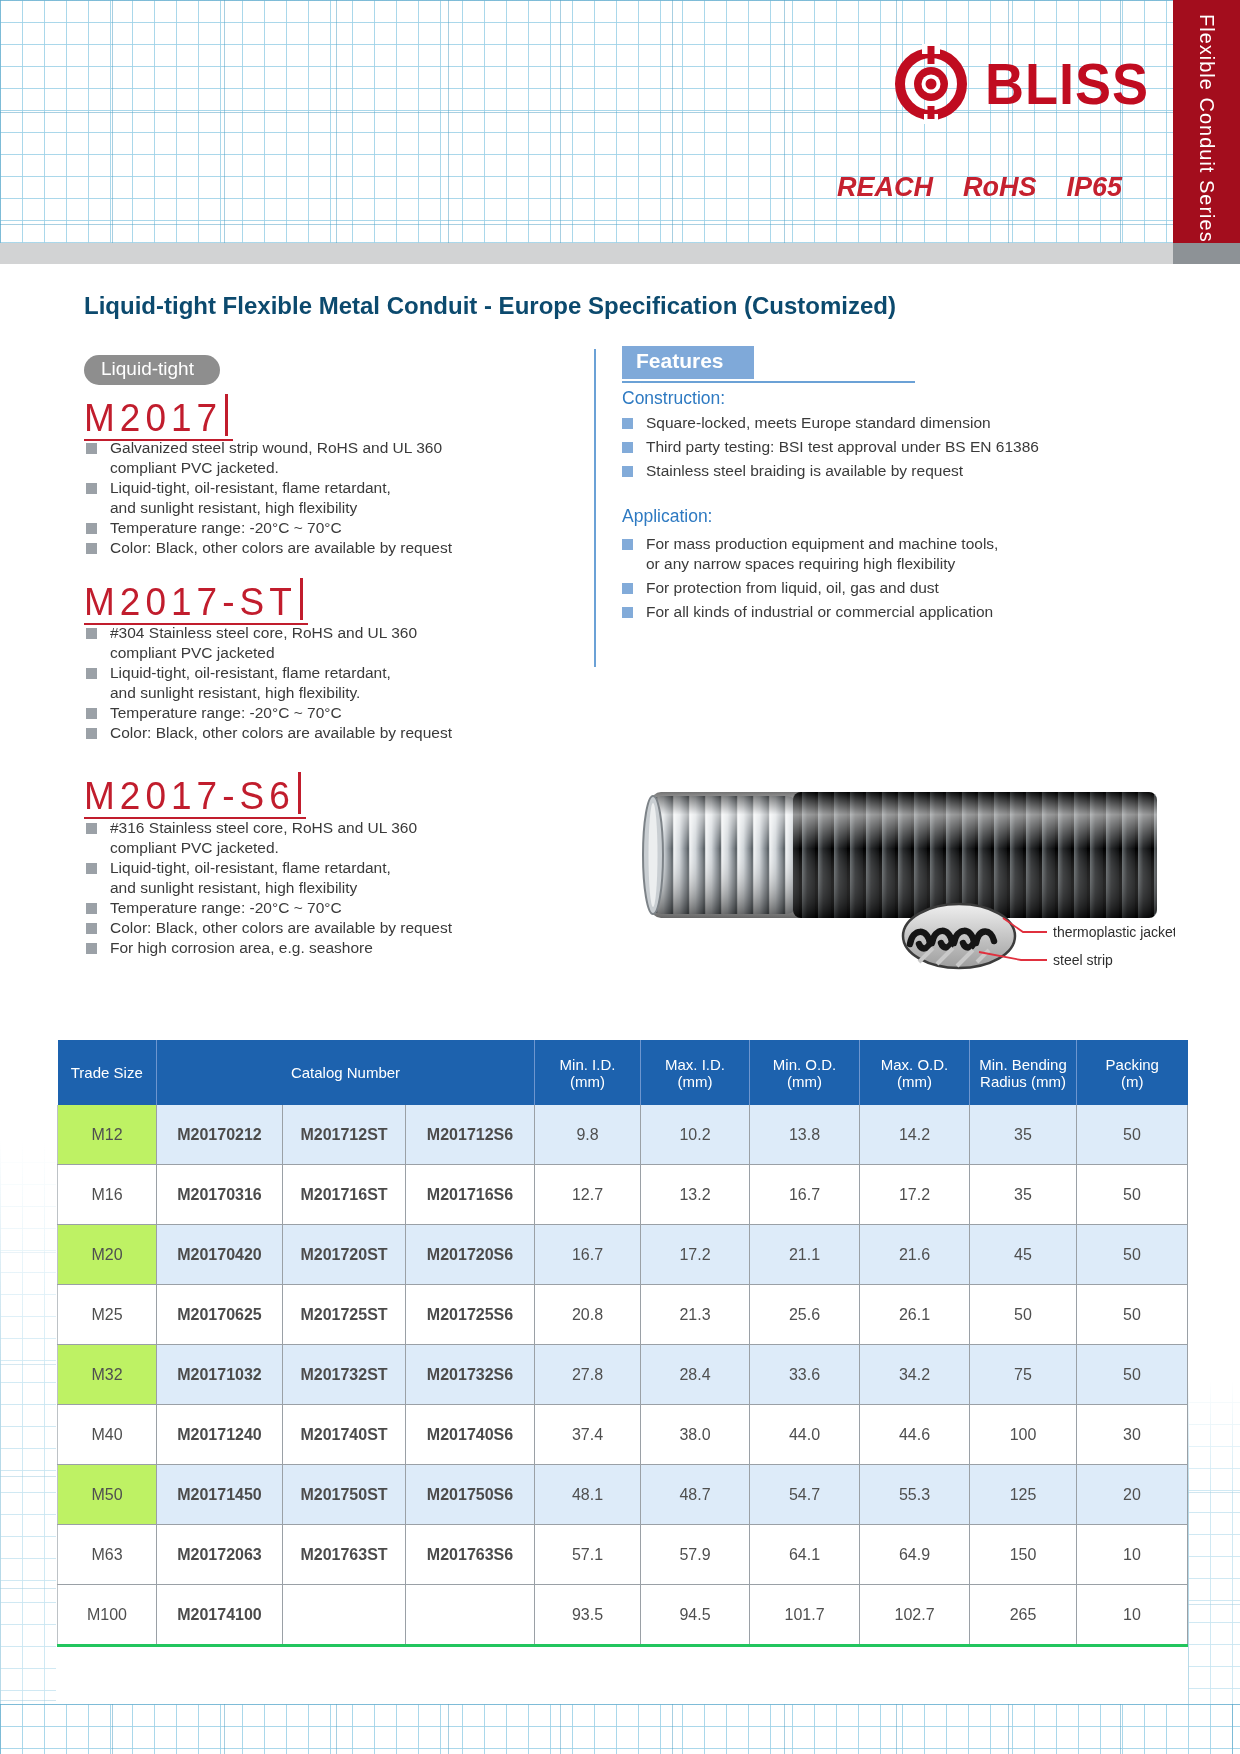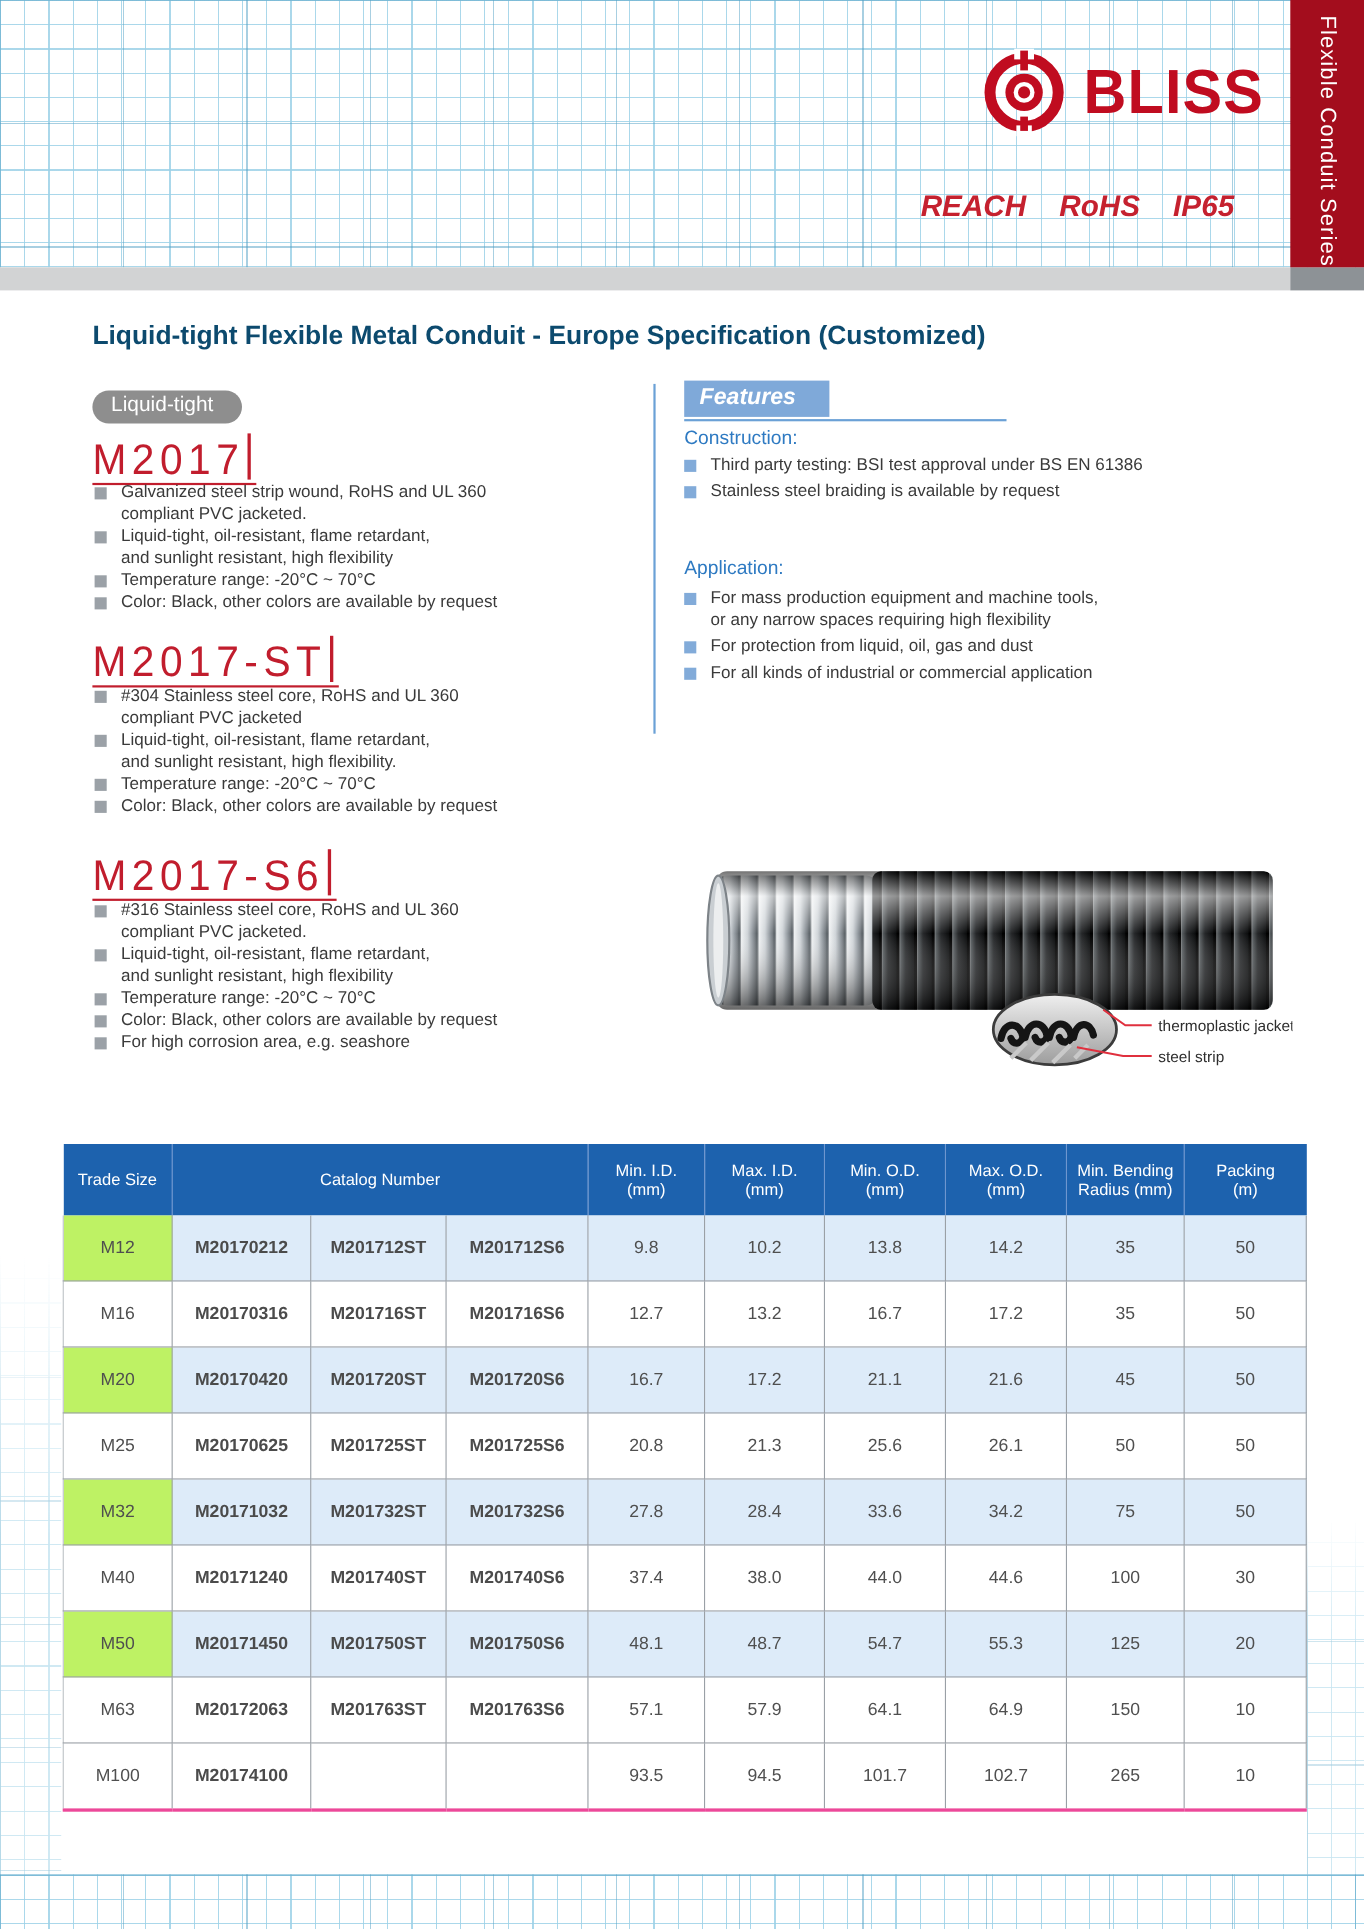--- a/index.html
+++ b/index.html
@@ -50,40 +50,40 @@
   ul.blist .sq{flex:none;width:11px;height:11px;margin-top:5px;background:#9ba1a7;}
   .bl1{left:86px;top:438px}.bl2{left:86px;top:623px}.bl3{left:86px;top:818px}
   ul.rlist li{margin-bottom:4px;}
   ul.rlist .sq{background:#82abd9;}
   .clist{left:622px;top:413px;width:460px}
   .alist{left:622px;top:534px;width:470px}
 
   
   .vline{position:absolute;left:594px;top:349px;width:2px;height:318px;background:#6ba1d6;}
   .feat-box{position:absolute;left:622px;top:346px;background:#7fa9d9;color:#fff;
-            font-style:italic;font-weight:bold;font-size:21px;padding:3px 30px 6px 14px;}
+            font-weight:bold;font-size:21px;padding:3px 30px 6px 14px;}
   .feat-rule{position:absolute;left:622px;top:381px;width:293px;height:2px;background:#6ba1d6;}
   .sec-label{position:absolute;left:622px;color:#2e7ac2;font-size:17.5px;}
   .cons{top:388px}.appl{top:506px}
 
   
   .figure{position:absolute;left:575px;top:740px;width:600px;height:265px;}
 
   
   table.spec{position:absolute;left:57px;top:1040px;width:1130px;border-collapse:collapse;
              table-layout:fixed;}
   table.spec thead th{height:65px;background:#1d62ae;color:#fff;font-weight:normal;font-size:15px;
              white-space:pre-line;vertical-align:middle;border-left:1px solid #6e96cf;padding:0;}
   table.spec thead th:first-child{border-left:none;}
   table.spec tbody td{height:59px;text-align:center;vertical-align:middle;font-size:16px;color:#4f4f4f;
              border-right:1px solid #9aa0a6;border-bottom:1px solid #9aa0a6;background:#fff;padding:0;}
   table.spec tbody td:first-child{border-left:1px solid #bdc2c6;}
   table.spec tbody tr.alt td{background:#ddebf9;}
   table.spec tbody tr.alt td:first-child{background:#bef264;}
-  table.spec tbody tr:last-child td{border-bottom:3px solid #ec4899;}
+  table.spec tbody tr:last-child td{border-bottom:3px solid #22c55e;}
   table.spec td.cat{font-weight:bold;color:#4b4b4b;margin-left:34px;}
 
   
   .grid-band{position:absolute;left:0;top:1704px;width:1240px;height:50px;}
   .grid-left{position:absolute;left:0;top:1140px;width:56px;height:564px;opacity:.55;
              -webkit-mask-image:linear-gradient(to bottom,transparent,#000 45%);
              mask-image:linear-gradient(to bottom,transparent,#000 45%);}
   .grid-right{position:absolute;right:0;top:1380px;width:52px;height:324px;opacity:.55;
              -webkit-mask-image:linear-gradient(to bottom,transparent,#000 35%);
              mask-image:linear-gradient(to bottom,transparent,#000 35%);}
@@ -210,20 +210,24 @@
         <span>For high corrosion area, e.g. seashore</span>
       </li>
     </ul>
 
   <div class="vline"></div>
   <div class="feat-box">Features</div>
   <div class="feat-rule"></div>
 
   <div class="sec-label cons">Construction:</div>
   <ul class="blist rlist clist">
+      <li>
+        <span class="sq"></span>
+        <span>Square-locked, meets Europe standard dimension</span>
+      </li>
       <li>
         <span class="sq"></span>
         <span>Third party testing: BSI test approval under BS EN 61386</span>
       </li>
       <li>
         <span class="sq"></span>
         <span>Stainless steel braiding is available by request</span>
       </li>
     </ul>
 

